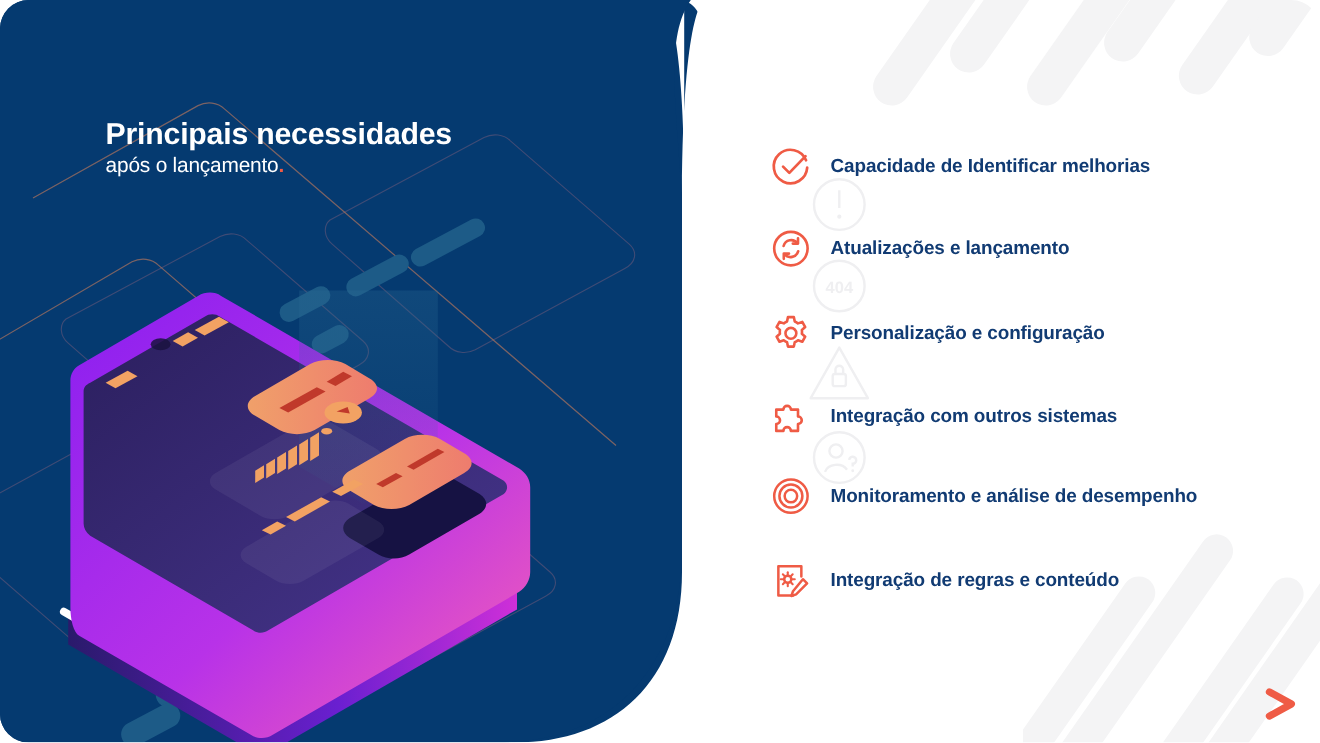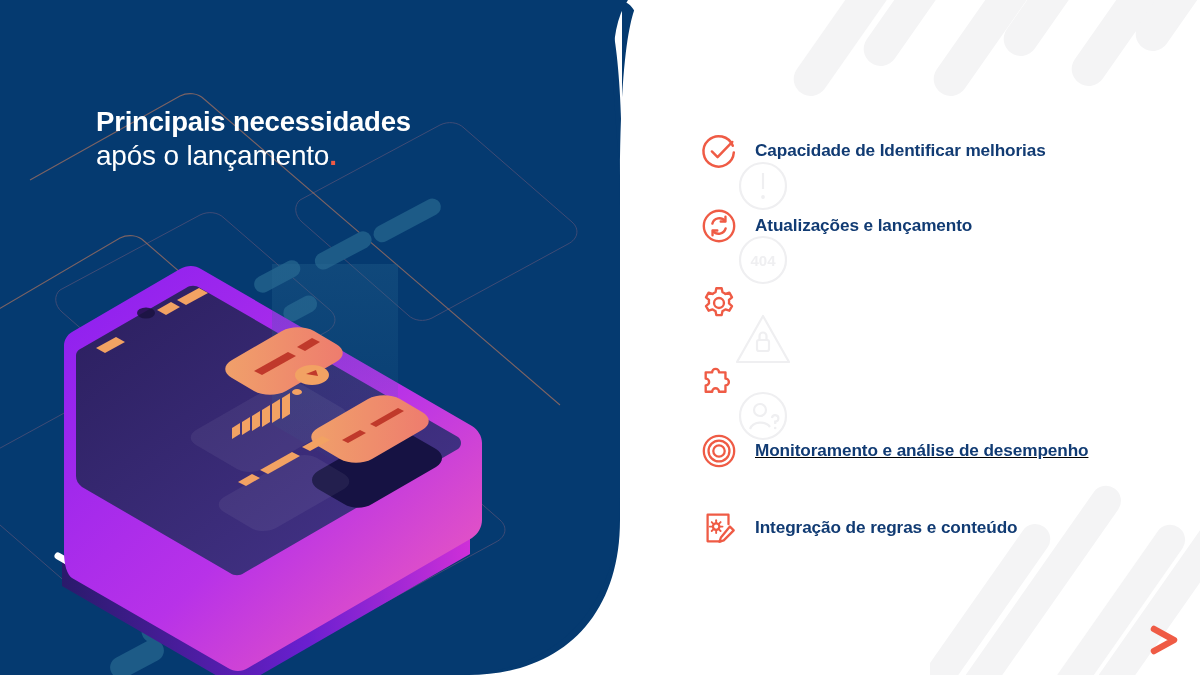--- a/index.html
+++ b/index.html
@@ -9,20 +9,21 @@
   }
   body {
     font-family: "Liberation Sans", sans-serif;
   }
   #slide {
     position: relative;
     width: 1200px;
     height: 675px;
     overflow: hidden;
     background: #ffffff;
+    border-radius: 26px;
   }
 
   
   .stripes {
     position: absolute;
     pointer-events: none;
   }
   .stripes-tr { top: -60px; right: -40px; width: 460px; height: 320px; }
   .stripes-br { bottom: -70px; right: -30px; width: 300px; height: 300px; }
 
@@ -52,21 +53,21 @@
     z-index: 8;
   }
   .title-line1 {
     font-size: 27.5px;
     font-weight: bold;
     color: #ffffff;
     letter-spacing: -0.2px;
     white-space: nowrap;
   }
   .title-line2 {
-    font-size: 28px;
+    font-size: 19px;
     font-weight: normal;
     color: #ffffff;
     letter-spacing: -0.2px;
     white-space: nowrap;
   }
   .title-dot { color: #ef5b45; font-weight: bold; }
 
   
   .list {
     position: absolute;
@@ -341,31 +342,33 @@
       <div class="item-label">Atualizações e lançamento</div>
     </div>
 
     <div class="list-item" style="top:164px; left:0;">
       <svg class="item-icon" viewBox="0 0 40 40">
         <g fill="none" stroke="#ef5b45" stroke-width="2.5" stroke-linejoin="round">
           <path d="M17.2,4.5 h5.6 l0.9,4.2 a12,12 0 0 1 3.1,1.8 l4.1,-1.4 l2.8,4.9 l-3.2,2.8 a12,12 0 0 1 0,3.6 l3.2,2.8 l-2.8,4.9 l-4.1,-1.4 a12,12 0 0 1 -3.1,1.8 l-0.9,4.2 h-5.6 l-0.9,-4.2 a12,12 0 0 1 -3.1,-1.8 l-4.1,1.4 l-2.8,-4.9 l3.2,-2.8 a12,12 0 0 1 0,-3.6 l-3.2,-2.8 l2.8,-4.9 l4.1,1.4 a12,12 0 0 1 3.1,-1.8 Z"></path>
           <circle cx="20" cy="20" r="5.2"></circle>
         </g>
       </svg>
+      <div class="item-label">Personalização e configuração</div>
     </div>
 
     <div class="list-item" style="top:240px; left:0;">
       <svg class="item-icon" viewBox="0 0 40 40">
         <g fill="none" stroke="#ef5b45" stroke-width="2.5" stroke-linejoin="round">
           <path d="M6,13 h6.8 a3.6,3.6 0 1 1 7.2,0 h6.8 v6.6 a3.6,3.6 0 1 1 0,7.2 v6.6 h-6.8 a3.6,3.6 0 1 0 -7.2,0 h-6.8 v-6.6 a3.6,3.6 0 1 0 0,-7.2 Z"></path>
         </g>
       </svg>
-    </div>
-
-    <div class="list-item" style="top:312px; left:0;text-decoration:underline;">
+      <div class="item-label">Integração com outros sistemas</div>
+    </div>
+
+    <div class="list-item" style="top:312px; left:0;">
       <svg class="item-icon" viewBox="0 0 40 40">
         <g fill="none" stroke="#ef5b45" stroke-width="2.4">
           <circle cx="20" cy="20" r="16"></circle>
           <circle cx="20" cy="20" r="11"></circle>
           <circle cx="20" cy="20" r="6"></circle>
         </g>
       </svg>
       <div class="item-label">Monitoramento e análise de desempenho</div>
     </div>
 

